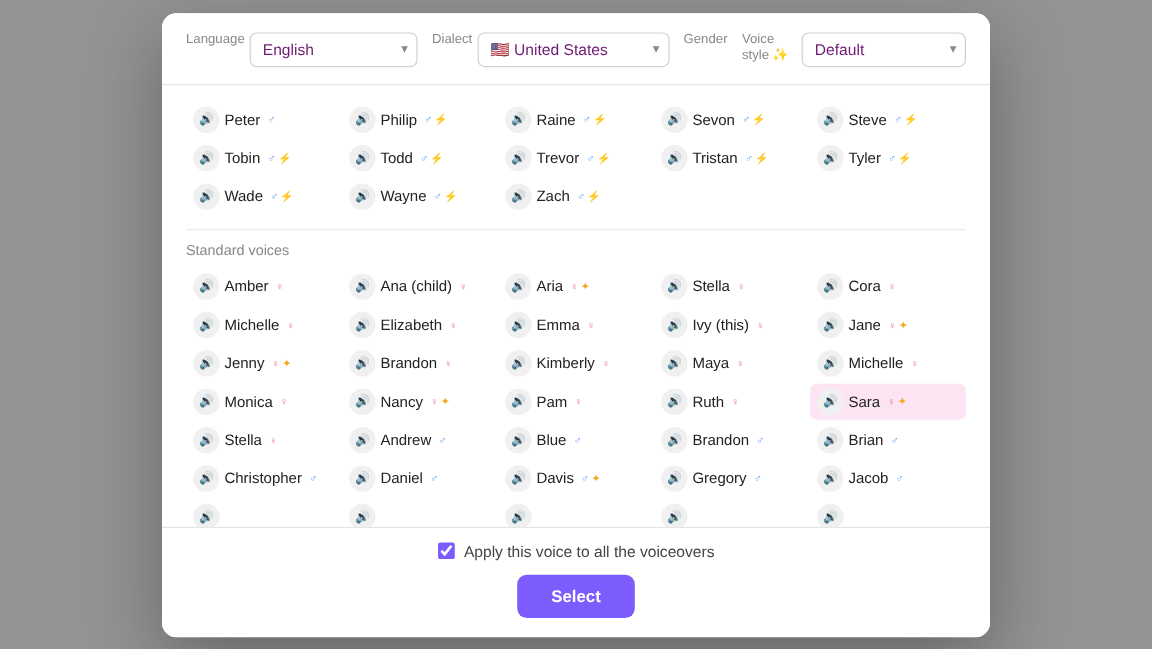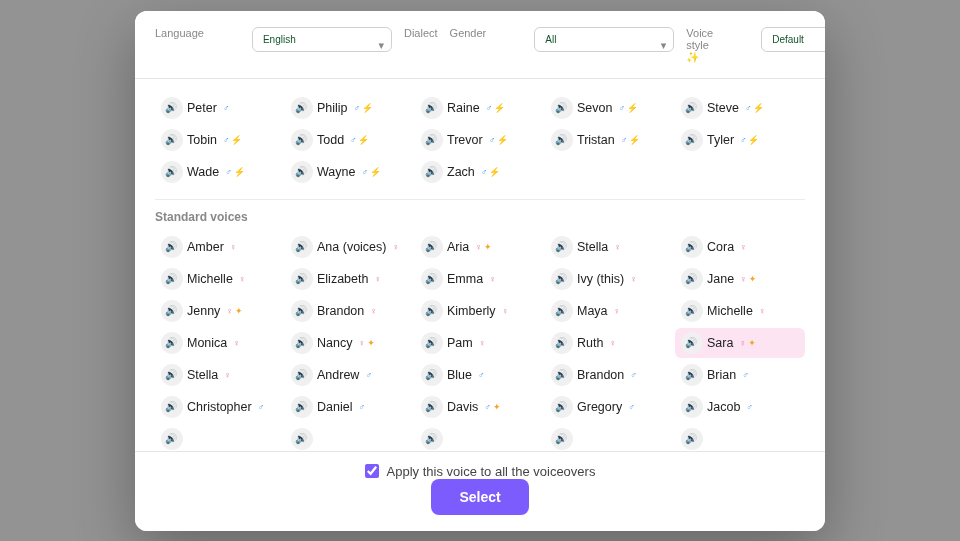--- a/index.html
+++ b/index.html
@@ -61,27 +61,26 @@
     .filter-label {
       font-size: 11px;
       color: #888;
       font-weight: 500;
     }
 
     .filter-select {
       border: 1px solid #d0d0d0;
       border-radius: 6px;
       padding: 6px 28px 6px 10px;
-      font-size: 10px;
-      color: #14532d;
+      font-size: 13px;
+      color: #701a75;
       background: #fff;
       appearance: none;
       cursor: pointer;
       position: relative;
-      margin-left: 44px;
     }
 
     .select-wrapper {
       position: relative;
     }
 
     .select-wrapper::after {
       content: '▾';
       position: absolute;
       right: 8px;
@@ -94,21 +93,21 @@
 
     
     .modal-content {
       overflow-y: auto;
       flex: 1;
       padding: 14px 20px;
     }
 
     .section-label {
       font-size: 12px;
-      font-weight: 700;
+      font-weight: 400;
       color: #888;
       margin-bottom: 8px;
       margin-top: 4px;
     }
 
     .voices-grid {
       display: grid;
       grid-template-columns: repeat(5, 1fr);
       gap: 2px 0;
       margin-bottom: 12px;
@@ -170,20 +169,21 @@
       padding: 12px 20px 16px;
       border-top: 1px solid #e5e5e5;
       background: #fff;
       flex-shrink: 0;
     }
 
     .apply-checkbox-row {
       display: flex;
       align-items: center;
       gap: 8px;
+      margin-bottom: 12px;
       justify-content: center;
     }
 
     .apply-checkbox-row input[type="checkbox"] {
       width: 14px;
       height: 14px;
       accent-color: #7c5cfc;
       cursor: pointer;
     }
 
@@ -225,28 +225,28 @@
       <div class="filter-group">
         <span class="filter-label">Language</span>
         <div class="select-wrapper">
           <select class="filter-select" style="width:140px;">
             <option>English</option>
           </select>
         </div>
       </div>
       <div class="filter-group">
         <span class="filter-label">Dialect</span>
+        <div class="select-wrapper">
+          <select class="filter-select" style="width:160px;">
+            <option>🇺🇸 United States</option>
+          </select>
+        </div>
       </div>
       <div class="filter-group">
         <span class="filter-label">Gender</span>
-        <div class="select-wrapper">
-          <select class="filter-select" style="width:140px;">
-            <option>All</option>
-          </select>
-        </div>
       </div>
       <div class="filter-group">
         <span class="filter-label">Voice style ✨</span>
         <div class="select-wrapper">
           <select class="filter-select" style="width:137px;">
             <option>Default</option>
           </select>
         </div>
       </div>
     </div>
@@ -365,21 +365,21 @@
       <div class="voices-grid" id="standard-grid">
           <div class="voice-item">
             <button class="voice-speaker-btn">🔊</button>
             <span class="voice-name">Amber</span>
             <span class="voice-icons">
               <span class="voice-icon-badge female">♀</span>
             </span>
           </div>
           <div class="voice-item">
             <button class="voice-speaker-btn">🔊</button>
-            <span class="voice-name">Ana (voices)</span>
+            <span class="voice-name">Ana (child)</span>
             <span class="voice-icons">
               <span class="voice-icon-badge female">♀</span>
             </span>
           </div>
           <div class="voice-item">
             <button class="voice-speaker-btn">🔊</button>
             <span class="voice-name">Aria</span>
             <span class="voice-icons">
               <span class="voice-icon-badge female">♀</span>
               <span class="voice-icon-badge star">✦</span>

